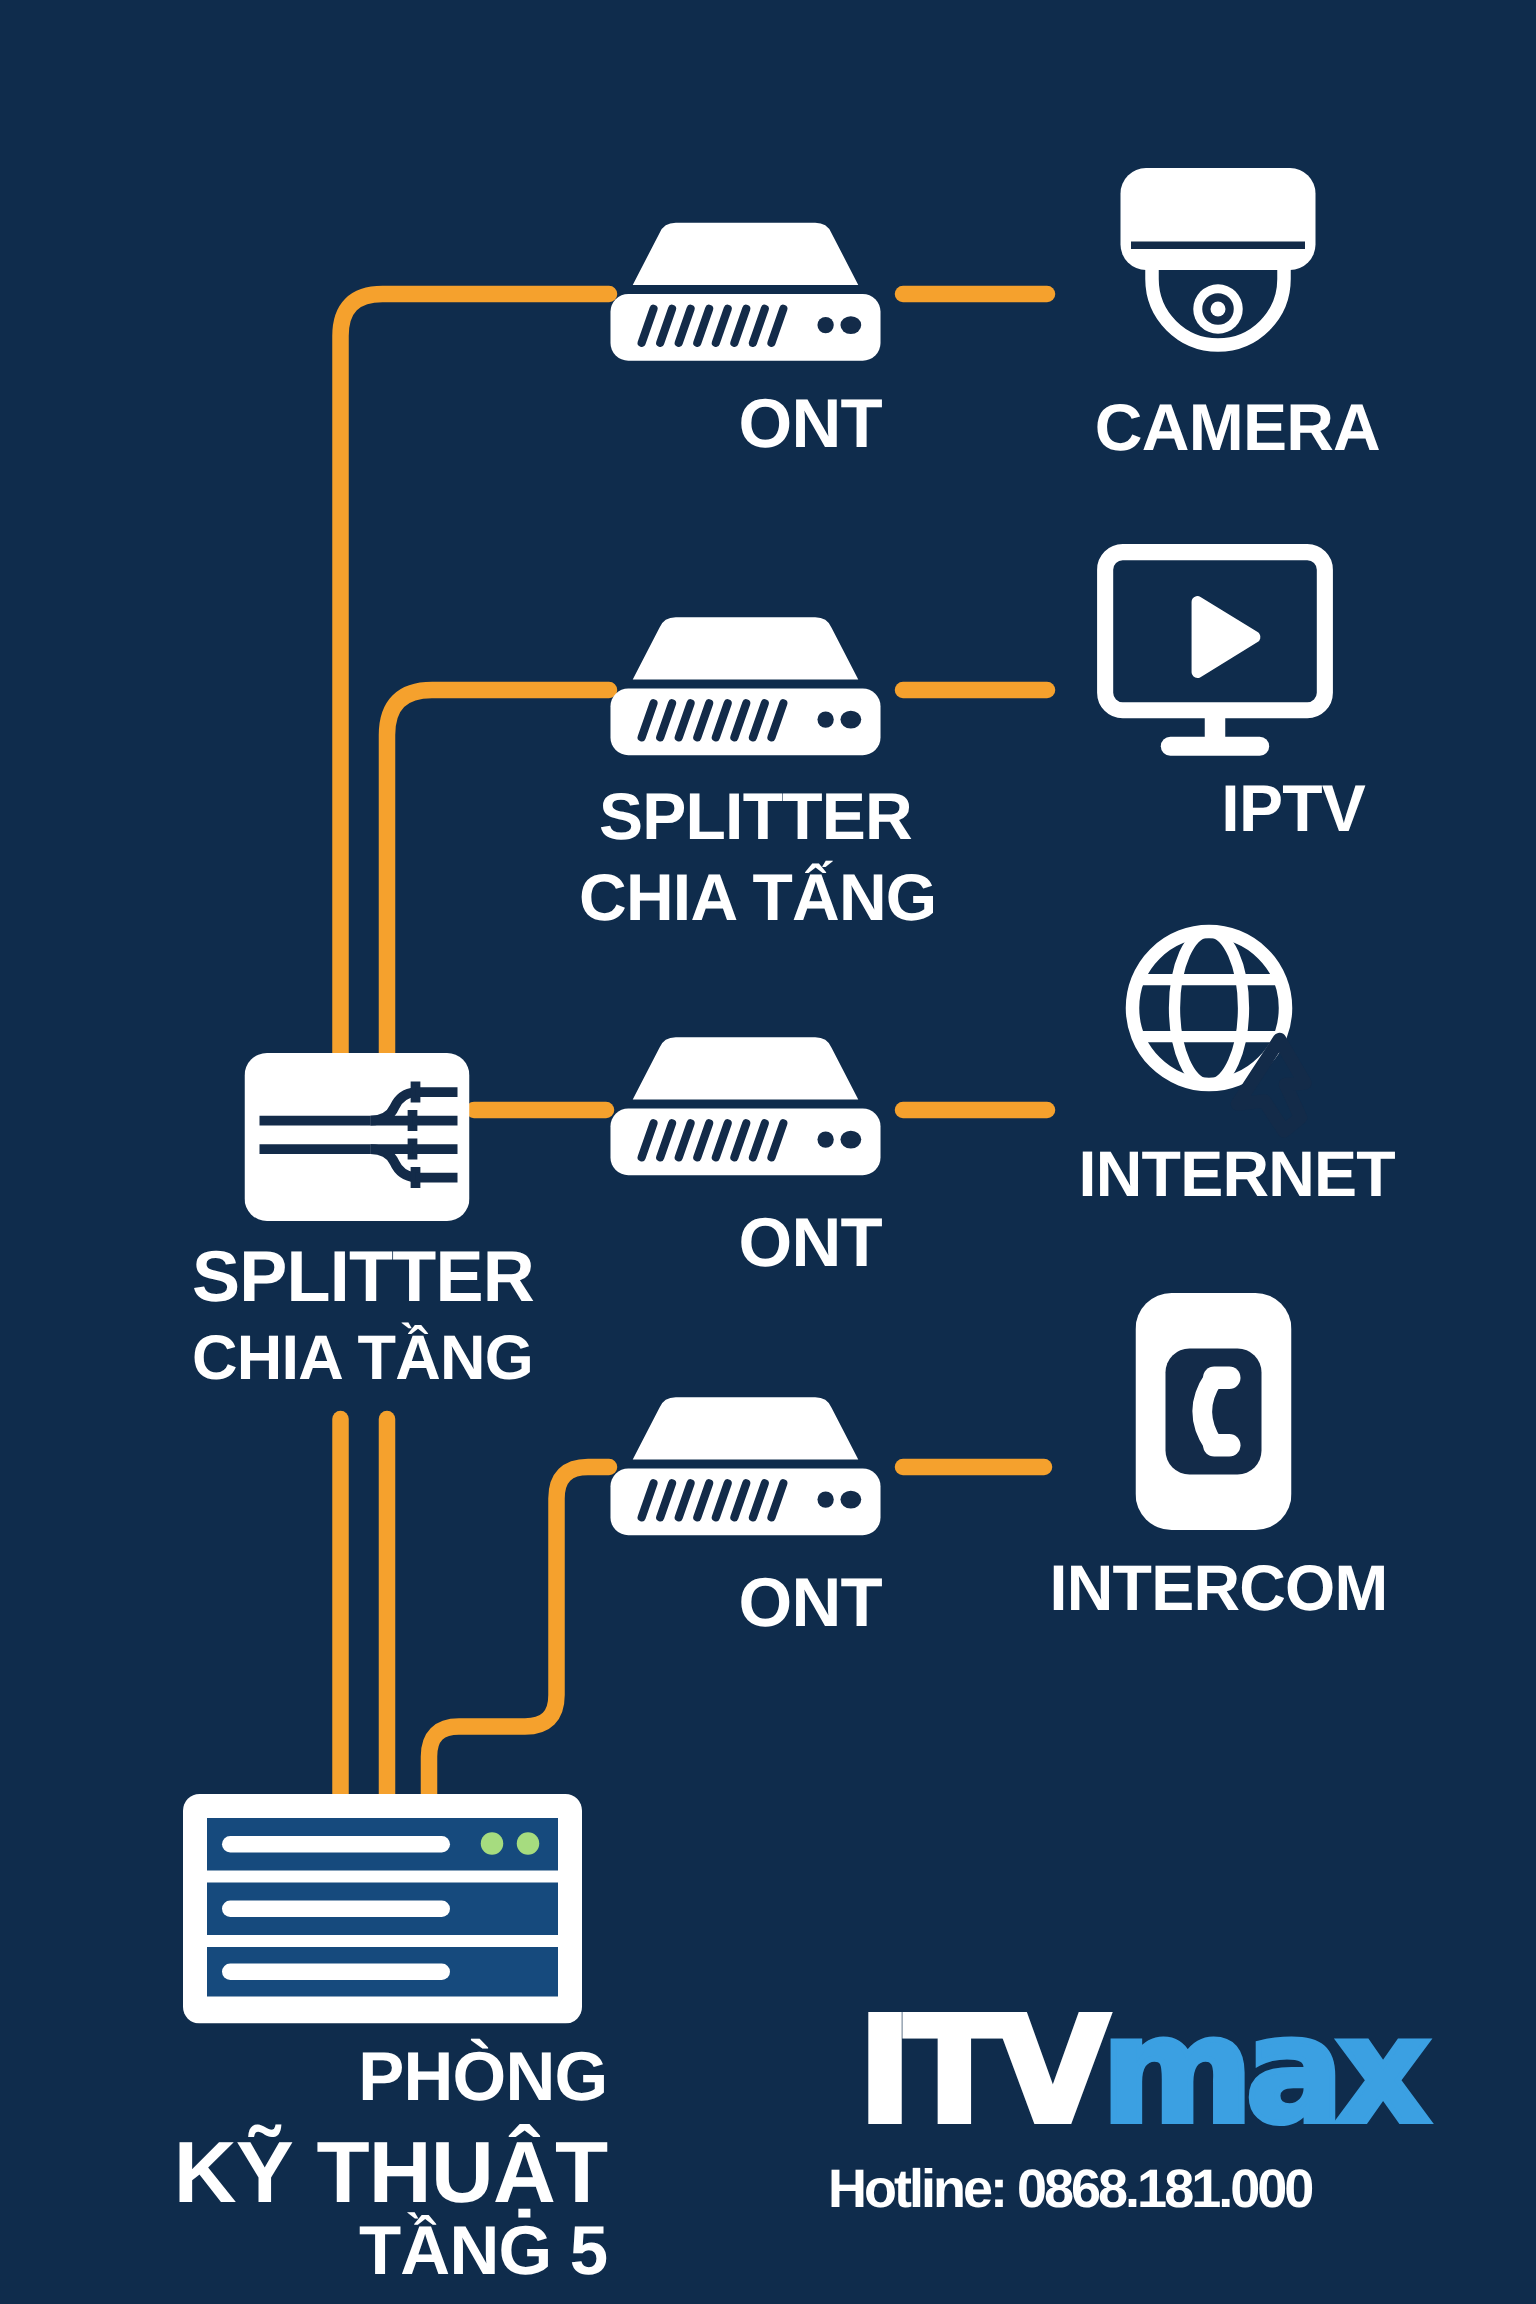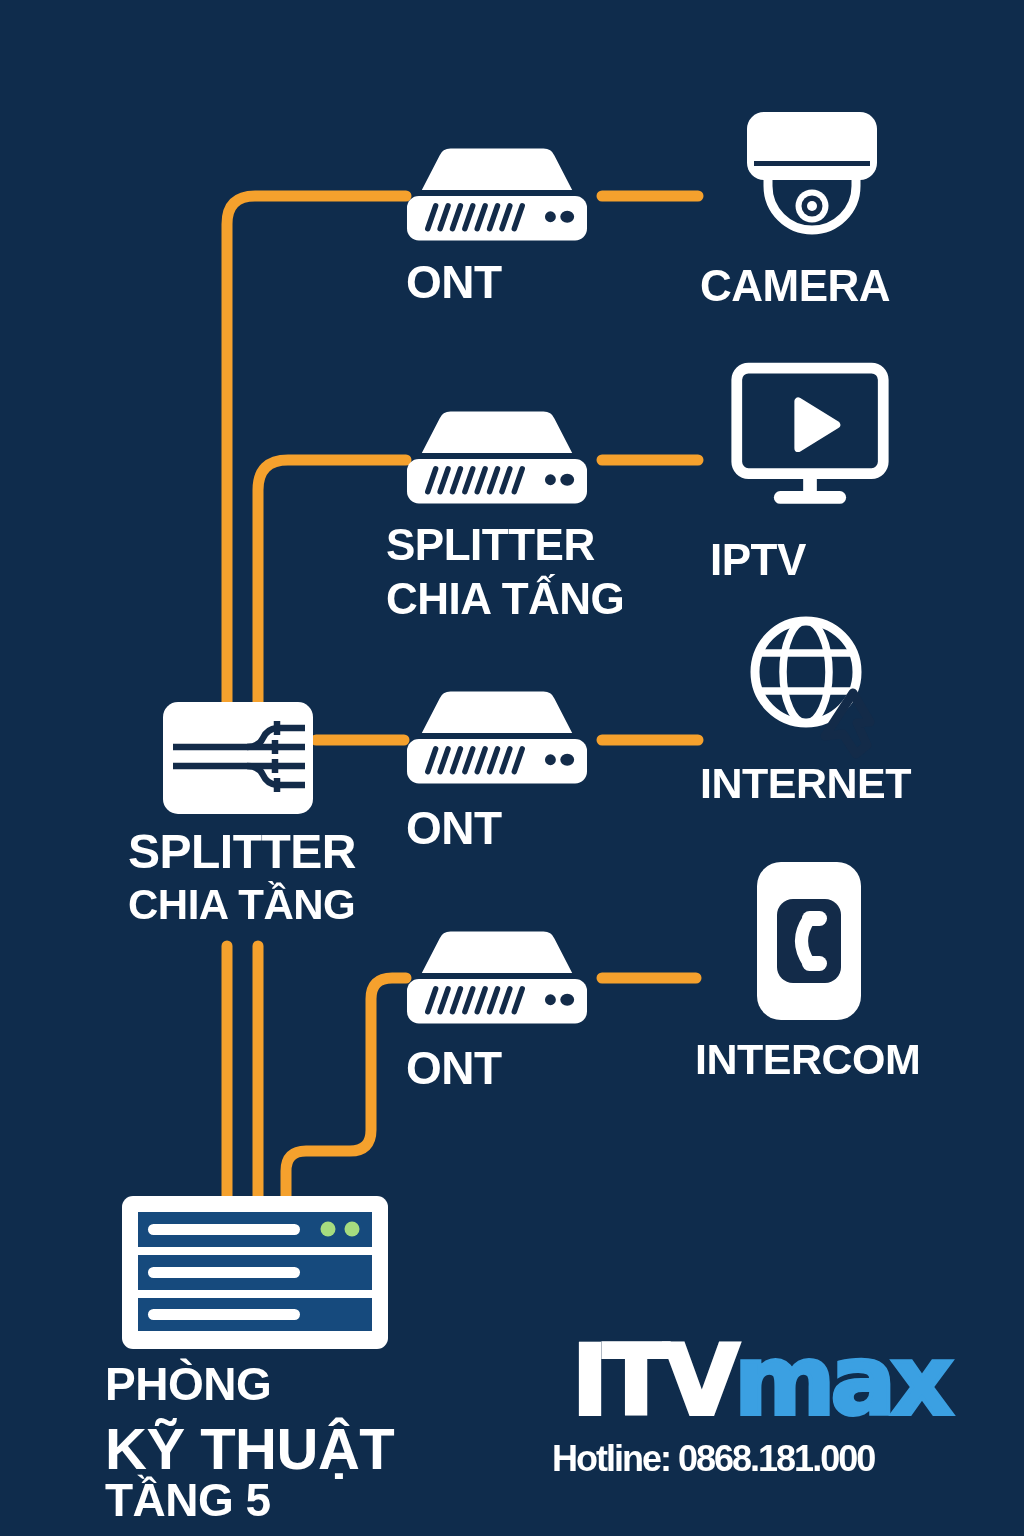--- a/index.html
+++ b/index.html
@@ -15,21 +15,21 @@
   svg{display:block;}
   .cable{stroke:var(--cable-orange,#F5A12D);stroke-width:11;fill:none;stroke-linecap:round;}
   .fill-white{fill:var(--icon-white,#fff);}
   .fill-navy{fill:var(--detail-navy,#132B49);}
   .stroke-white{stroke:var(--icon-white,#fff);fill:none;}
   .stroke-navy{stroke:var(--detail-navy,#132B49);fill:none;}
   .fill-bar{fill:var(--rack-bar-blue,#164A7D);}
   .fill-green{fill:var(--led-green,#A6DC7F);}
   .label{
     position:absolute;
-    text-align:left;
+    text-align:right;
     font-weight:bold;
     line-height:1.08;
     letter-spacing:-0.5px;
     white-space:nowrap;
   }
   .brand{
     position:absolute;left:548px;top:1332px;width:420px;
     font-family:"DejaVu Sans","Liberation Sans",sans-serif;
     font-weight:bold;font-size:97px;letter-spacing:-5px;
     line-height:1;white-space:nowrap;
@@ -106,21 +106,21 @@
   </svg>
   <div class="label" style="left:386px;top:521px;width:222px;font-size:44px">SPLITTER</div>
   <div class="label" style="left:386px;top:575px;width:222px;font-size:44px">CHIA TẤNG</div>
 
   <svg class="abs" style="left:727px;top:360px" width="166" height="147" viewBox="0 0 170 150">
     <rect class="stroke-white" stroke-width="11" x="10" y="8" width="150" height="108" rx="12"></rect>
     <path class="fill-white" stroke="var(--icon-white)" stroke-width="8" stroke-linejoin="round" d="M 73 42 L 73 90 L 112 66 Z"></path>
     <rect class="fill-white" x="78" y="116" width="14" height="20"></rect>
     <rect class="fill-white" x="48" y="134" width="74" height="13" rx="6.5"></rect>
   </svg>
-  <div class="label" style="left:710px;top:536px;width:200px;font-size:44px">IPTV</div>
+  <div class="label" style="left:710px;top:516px;width:200px;font-size:44px">IPTV</div>
 
   <svg class="abs" style="left:163px;top:702px" width="150" height="112" viewBox="0 0 150 112">
     <rect class="fill-white" x="0" y="0" width="150" height="112" rx="15"></rect>
     <g class="stroke-navy" stroke-width="6.5" stroke-linejoin="round">
       <path d="M 10 45 H 84"></path>
       <path d="M 10 64 H 84"></path>
       <path d="M 84 45 Q 96 45 100 36 Q 104 27 114 26"></path>
       <path d="M 114 19 V 33"></path>
         <path d="M 114 26 H 142"></path>
       <path d="M 84 45 H 112"></path>

